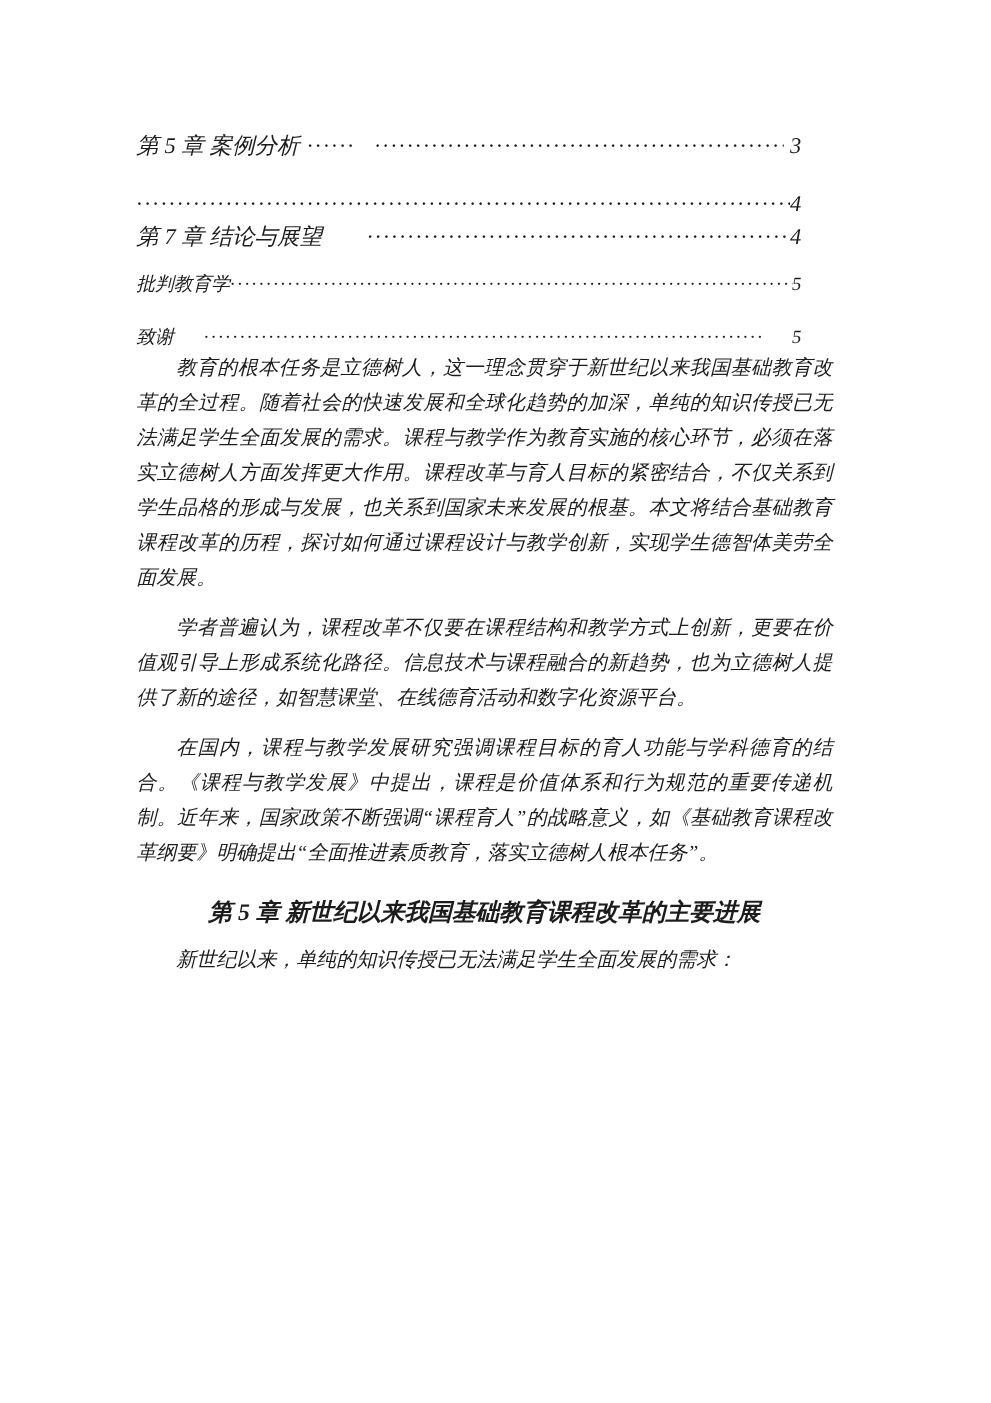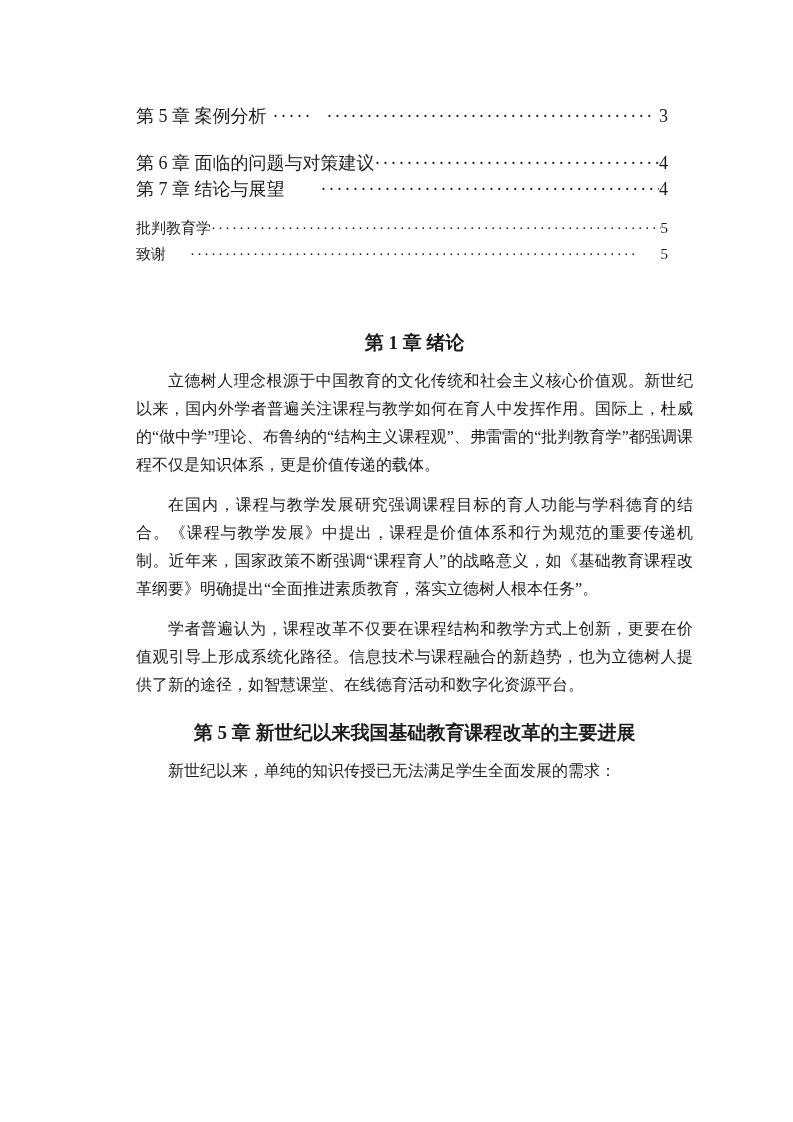--- a/index.html
+++ b/index.html
@@ -11,41 +11,42 @@
     position: relative;
     width: 793px;
     height: 1122px;
     background: #ffffff;
     overflow: hidden;
     font-family: "Liberation Serif", "DejaVu Serif", serif;
     color: #1c1c1c;
   }
   .content {
     position: absolute;
-    left: 136px;
+    left: 109px;
     top: 0;
     width: 557px;
+    font-style: italic;
   }
 
   
   .toc {
     margin-top: 103px;
     width: 532px;
   }
   .toc-row {
     display: flex;
     align-items: baseline;
     white-space: nowrap;
   }
   .toc-chapter { font-size: 18px; line-height: 26px; }
   .toc-plain   { font-size: 15px; line-height: 22px; }
   .toc-row.r2 { margin-top: 21px; }
   .toc-row.r3 { }
   .toc-row.r4 { margin-top: 15px; }
-  .toc-row.r5 { margin-top: 4px; gap: 24px; }
+  .toc-row.r5 { margin-top: 20px; gap: 24px; }
   .toc-label { flex: 0 0 auto; }
   .leader {
     flex: 1 1 auto;
     overflow: hidden;
     white-space: nowrap;
     letter-spacing: 2px;
     min-width: 0;
   }
   .shortdots {
     flex: 0 0 auto;
@@ -88,21 +89,20 @@
 
       <div class="toc-row toc-chapter r1">
         <span class="toc-label">第 5 章 案例分析</span>
         <span class="shortdots">······</span>
         <span class="sp14"></span>
         <span class="leader">····························································································································································································································</span>
         <span class="toc-page pl5">3</span>
       </div>
 
       <div class="toc-row toc-chapter r2">
-        <span class="toc-label">第 6 章 面临的问题与对策建议</span>
         <span class="leader">····························································································································································································································</span>
         <span class="toc-page">4</span>
       </div>
 
       <div class="toc-row toc-chapter r3">
         <span class="toc-label">第 7 章 结论与展望</span>
         <span class="sp36"></span>
         <span class="leader">····························································································································································································································</span>
         <span class="toc-page">4</span>
       </div>
@@ -115,27 +115,26 @@
 
       <div class="toc-row toc-plain r5">
         <span class="toc-label">致谢</span>
         <span class="leader">····································································································································································································································································</span>
         <span class="toc-page">5</span>
       </div>
 
     </div>
 
     <div class="section">
-      <h2 class="chapter-heading h-first">第 1 章 绪论</h2>
+      <p class="body-para">教育的根本任务是立德树人，这一理念贯穿于新世纪以来我国基础教育改革的全过程。随着社会的快速发展和全球化趋势的加深，单纯的知识传授已无法满足学生全面发展的需求。课程与教学作为教育实施的核心环节，必须在落实立德树人方面发挥更大作用。课程改革与育人目标的紧密结合，不仅关系到学生品格的形成与发展，也关系到国家未来发展的根基。本文将结合基础教育课程改革的历程，探讨如何通过课程设计与教学创新，实现学生德智体美劳全面发展。</p>
     </div>
 
     <div class="section">
-      <p class="body-para">立德树人理念根源于中国教育的文化传统和社会主义核心价值观。新世纪以来，国内外学者普遍关注课程与教学如何在育人中发挥作用。国际上，杜威的“做中学”理论、布鲁纳的“结构主义课程观”、弗雷雷的“批判教育学”都强调课程不仅是知识体系，更是价值传递的载体。</p>
+      <p class="body-para">学者普遍认为，课程改革不仅要在课程结构和教学方式上创新，更要在价值观引导上形成系统化路径。信息技术与课程融合的新趋势，也为立德树人提供了新的途径，如智慧课堂、在线德育活动和数字化资源平台。</p>
       <p class="body-para">在国内，课程与教学发展研究强调课程目标的育人功能与学科德育的结合。《课程与教学发展》中提出，课程是价值体系和行为规范的重要传递机制。近年来，国家政策不断强调“课程育人”的战略意义，如《基础教育课程改革纲要》明确提出“全面推进素质教育，落实立德树人根本任务”。</p>
-      <p class="body-para">学者普遍认为，课程改革不仅要在课程结构和教学方式上创新，更要在价值观引导上形成系统化路径。信息技术与课程融合的新趋势，也为立德树人提供了新的途径，如智慧课堂、在线德育活动和数字化资源平台。</p>
     </div>
 
     <div class="section">
       <h2 class="chapter-heading">第 5 章 新世纪以来我国基础教育课程改革的主要进展</h2>
       <p class="body-para">新世纪以来，单纯的知识传授已无法满足学生全面发展的需求：</p>
     </div>
 
   </div>
 </div>
 

